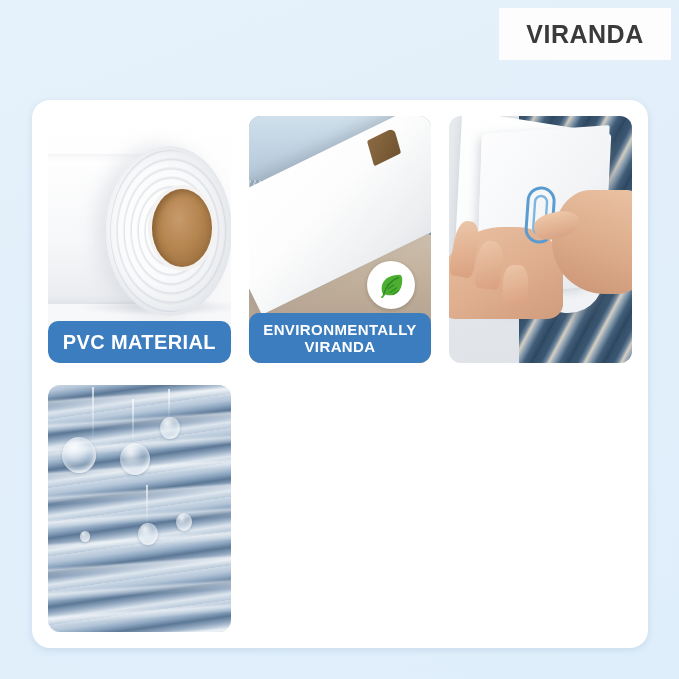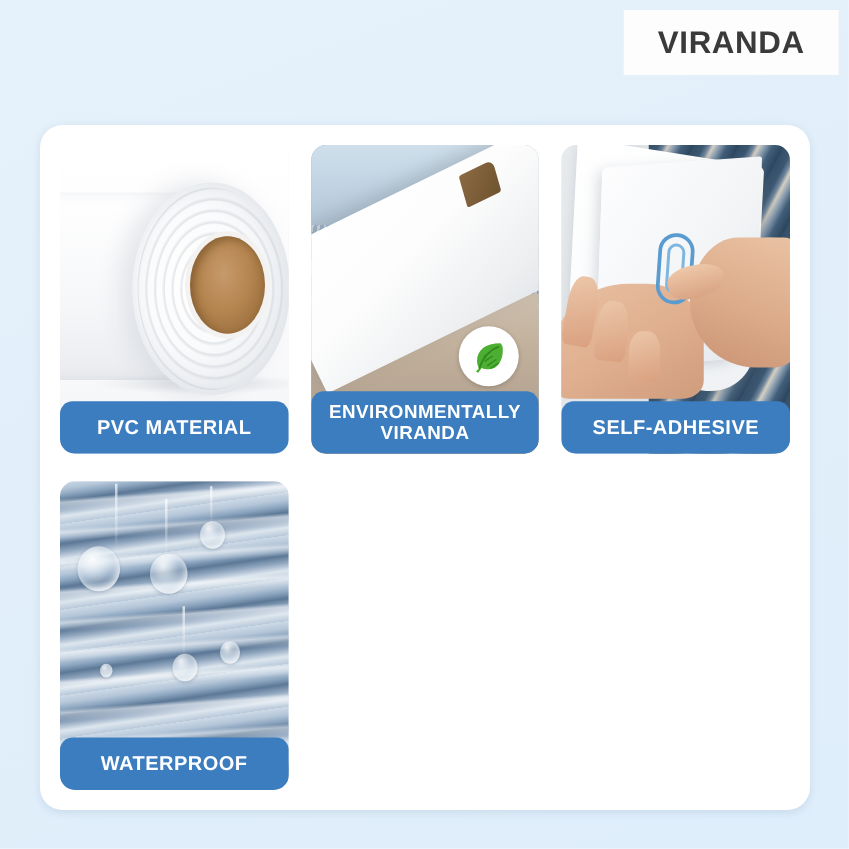--- a/index.html
+++ b/index.html
@@ -96,21 +96,21 @@
     right: 0;
     bottom: 0;
     height: 42px;
     background: #3b7dbf;
     border-radius: 10px;
     color: #ffffff;
     display: flex;
     align-items: center;
     justify-content: center;
     text-align: center;
-    font-size: 16px;
+    font-size: 20px;
     font-weight: bold;
     letter-spacing: 0.4px;
     line-height: 17px;
     box-sizing: border-box;
     padding: 0 4px;
     z-index: 6;
   }
   .cell-label.two-line { height: 50px; font-size: 15px; }
 
   
@@ -516,38 +516,36 @@
             <svg width="34" height="62" viewBox="0 0 34 62">
               <rect x="4" y="4" width="26" height="54" rx="13" fill="none" stroke="#5a9bd0" stroke-width="3"></rect>
               <rect x="11" y="12" width="12" height="38" rx="6" fill="none" stroke="#7fb6de" stroke-width="2.4"></rect>
             </svg>
           </div>
           <div class="hand-lower"></div>
           <div class="finger f1"></div>
           <div class="finger f2"></div>
           <div class="finger f3"></div>
         </div>
-        <div class="cell-label">SELF-ADHESIVE</div>
       </div>
 
       <div class="cell">
         <div class="cell-photo">
           <div class="wp-bg"></div>
           <div class="wp-bg2"></div>
           <div class="trail t1"></div>
           <div class="trail t2"></div>
           <div class="trail t3"></div>
           <div class="trail t4"></div>
           <div class="drop d1"></div>
           <div class="drop d2"></div>
           <div class="drop d3"></div>
           <div class="drop d4"></div>
           <div class="drop d5"></div>
           <div class="drop d6"></div>
         </div>
-        <div class="cell-label">WATERPROOF</div>
       </div>
 
 
 
     </div>
   </div>
 </div>
 
 </body></html>

